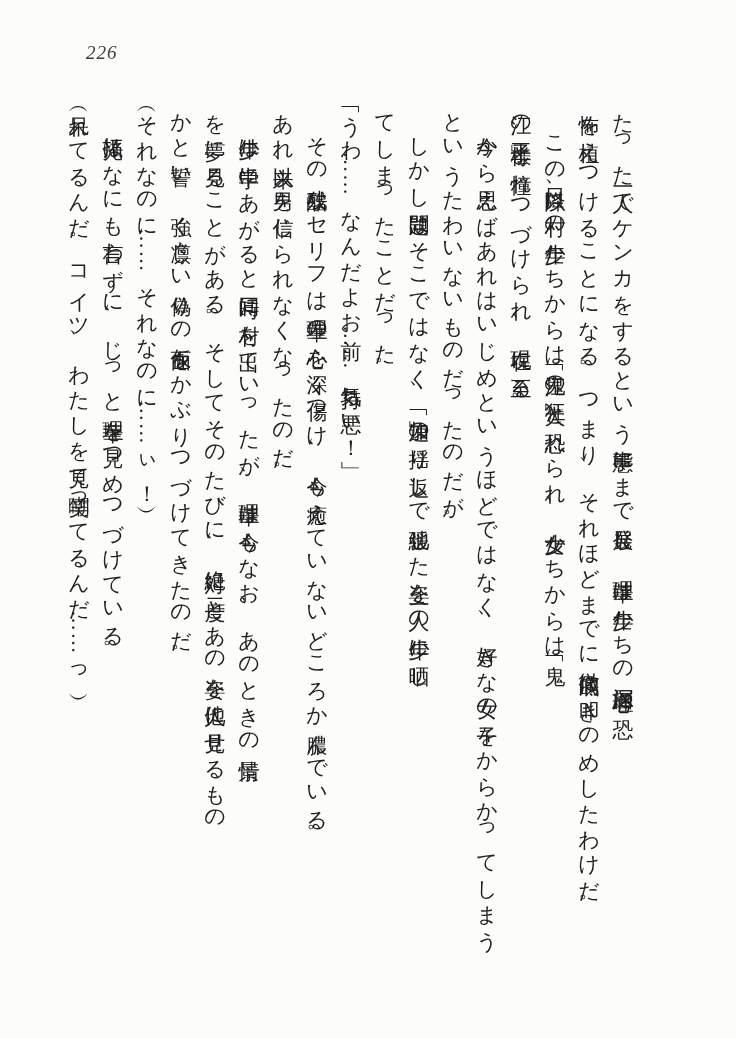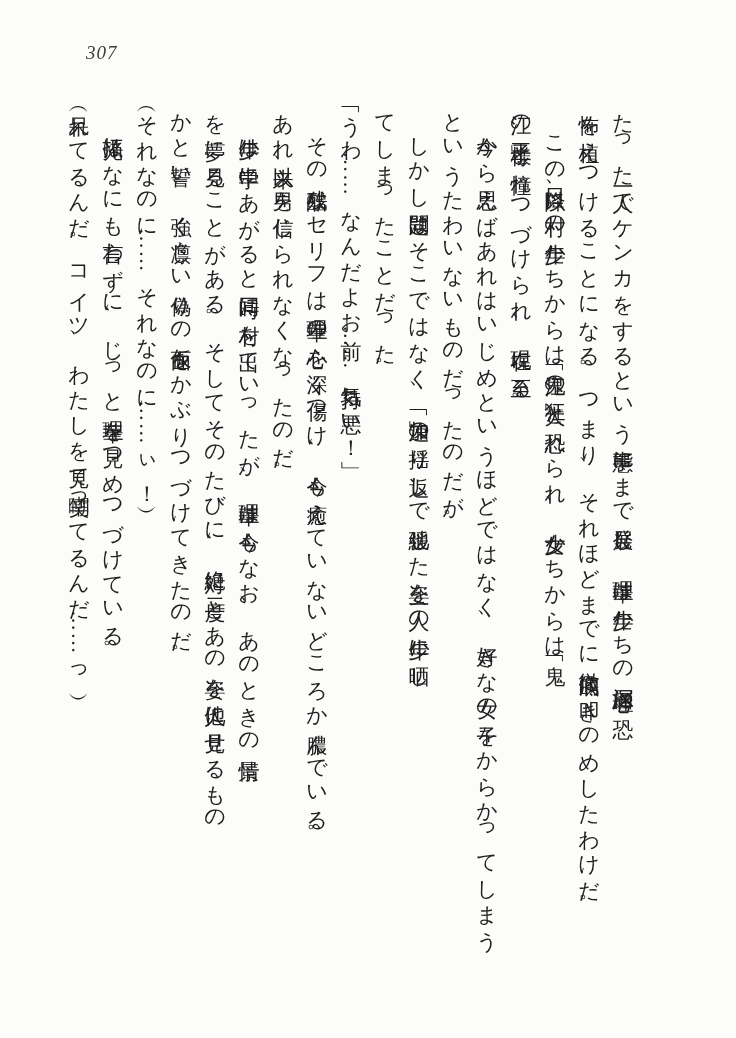--- a/index.html
+++ b/index.html
@@ -44,21 +44,21 @@
     line-height: 34px;      
     white-space: nowrap;    
     text-align: start;
   }
 </style>
 </head>
 <body style="--page-bg: #fcfcfa; --ink: #1f1f1f; --ink-soft: #3c3c3c;">
 
 <div class="page">
 
-  <div class="page-number">307</div>
+  <div class="page-number">226</div>
 
   <div class="text-block">
     <p class="col">たった一人でケンカをするという事態にまで発展し、理華は少年たちの深層心理に恐</p>
     <p class="col">怖を植えつけることになる。つまり、それほどまでに徹底的に叩きのめしたわけだ。</p>
     <p class="col">　この日以降、村の少年たちからは「鬼江の狂犬」と恐れられ、少女たちからは「鬼</p>
     <p class="col">江の王子様」と憧れつづけられ、現在に至る。</p>
     <p class="col">　今から思えばあれはいじめというほどではなく、好きな女の子をからかってしまう</p>
     <p class="col">というたわいないものだったのだが。</p>
     <p class="col">　しかし問題はそこではなく、「加速」の揺り返しで弛緩した姿を一人の少年に晒し</p>
     <p class="col">てしまったことだった。</p>

